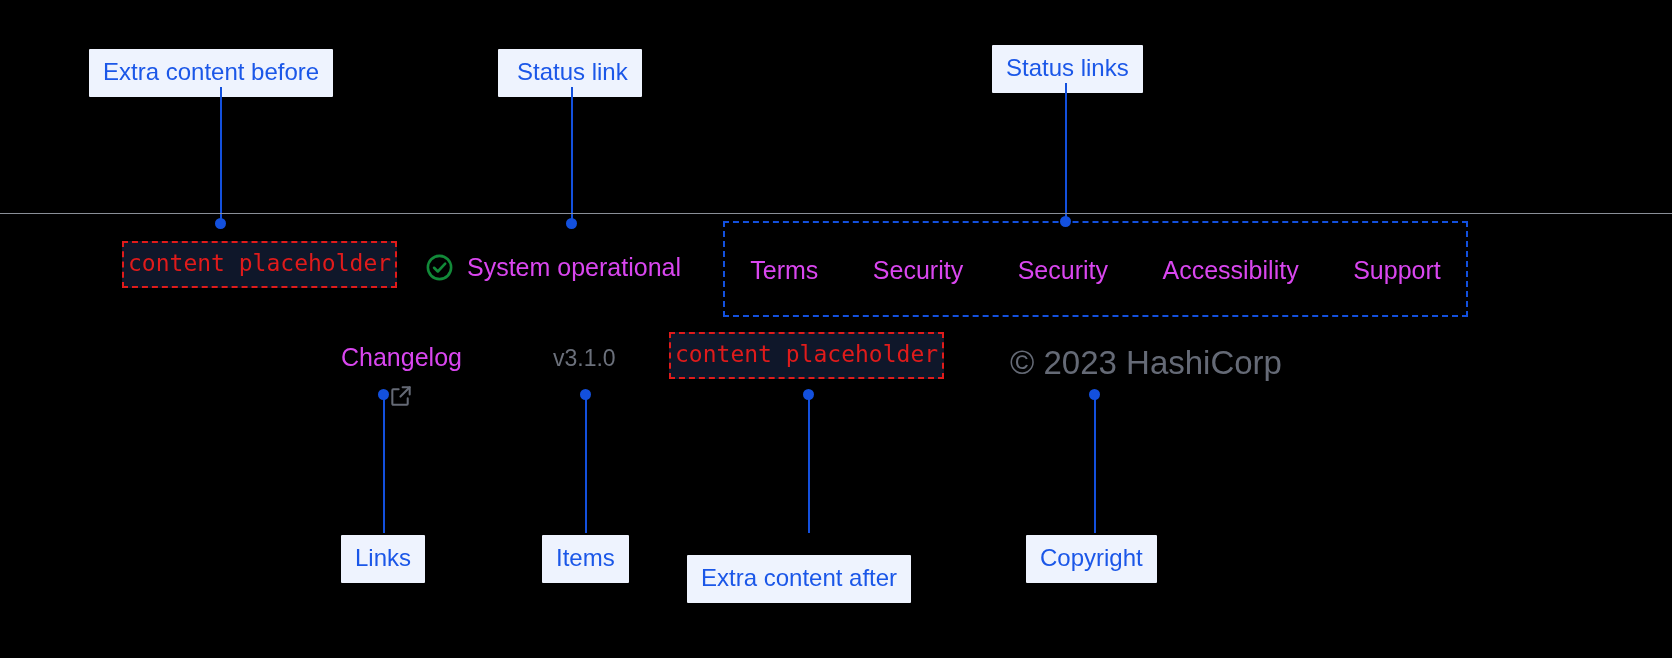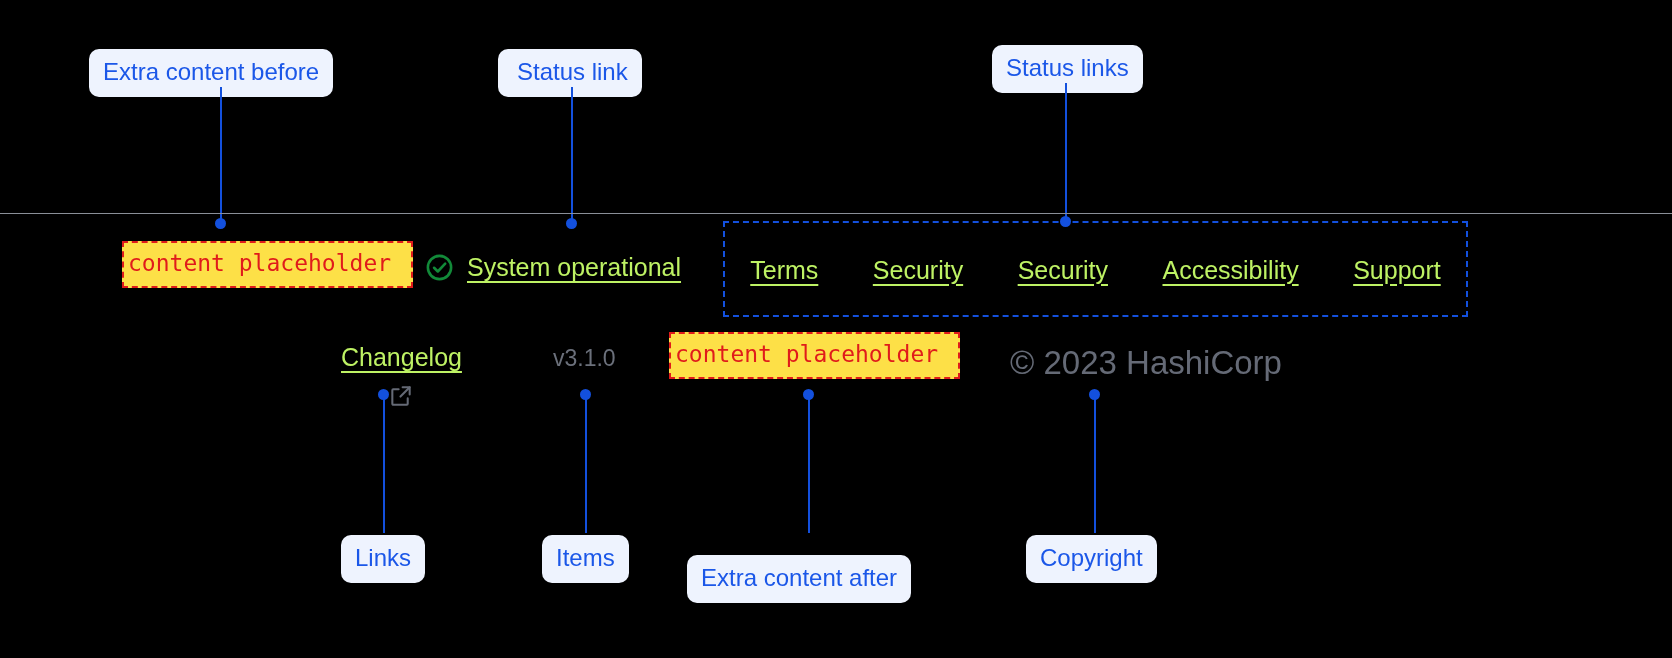--- a/index.html
+++ b/index.html
@@ -17,21 +17,21 @@
     height: 658px;
     background: #000000;
     overflow: hidden;
   }
 
   
   .callout {
     position: absolute;
     background: #eef3fe;
     color: #1b57e8;
-    border-radius: 10px;
+    border-radius: 1px;
     font-size: 24px;
     line-height: 1;
     padding: 11px 14px 13px 14px;
     white-space: nowrap;
     font-family: "Liberation Sans", sans-serif;
   }
   .leader {
     position: absolute;
     width: 2px;
     background: #1350dd;
@@ -53,32 +53,31 @@
     height: 1px;
     background: #8a8f98;
   }
 
   .placeholder {
     position: absolute;
     font-family: "DejaVu Sans Mono", "Liberation Mono", monospace;
     font-size: 23px;
     line-height: 1;
     color: #e01b1b;
-    background: #fde047;
+    background: #0f172a;
     border: 2px dashed #e01b1b;
-    padding: 9px 20px 11px 4px;
+    padding: 9px 4px 11px 4px;
     white-space: nowrap;
   }
 
   .footlink {
     position: absolute;
-    color: #bef264;
+    color: #d946ef;
     font-size: 25px;
     line-height: 1;
-    text-decoration: underline;
     text-underline-offset: 5px;
     text-decoration-thickness: 2px;
     white-space: nowrap;
     cursor: pointer;
   }
   .foottext {
     position: absolute;
     color: #656a76;
     font-size: 33px;
     line-height: 1;

